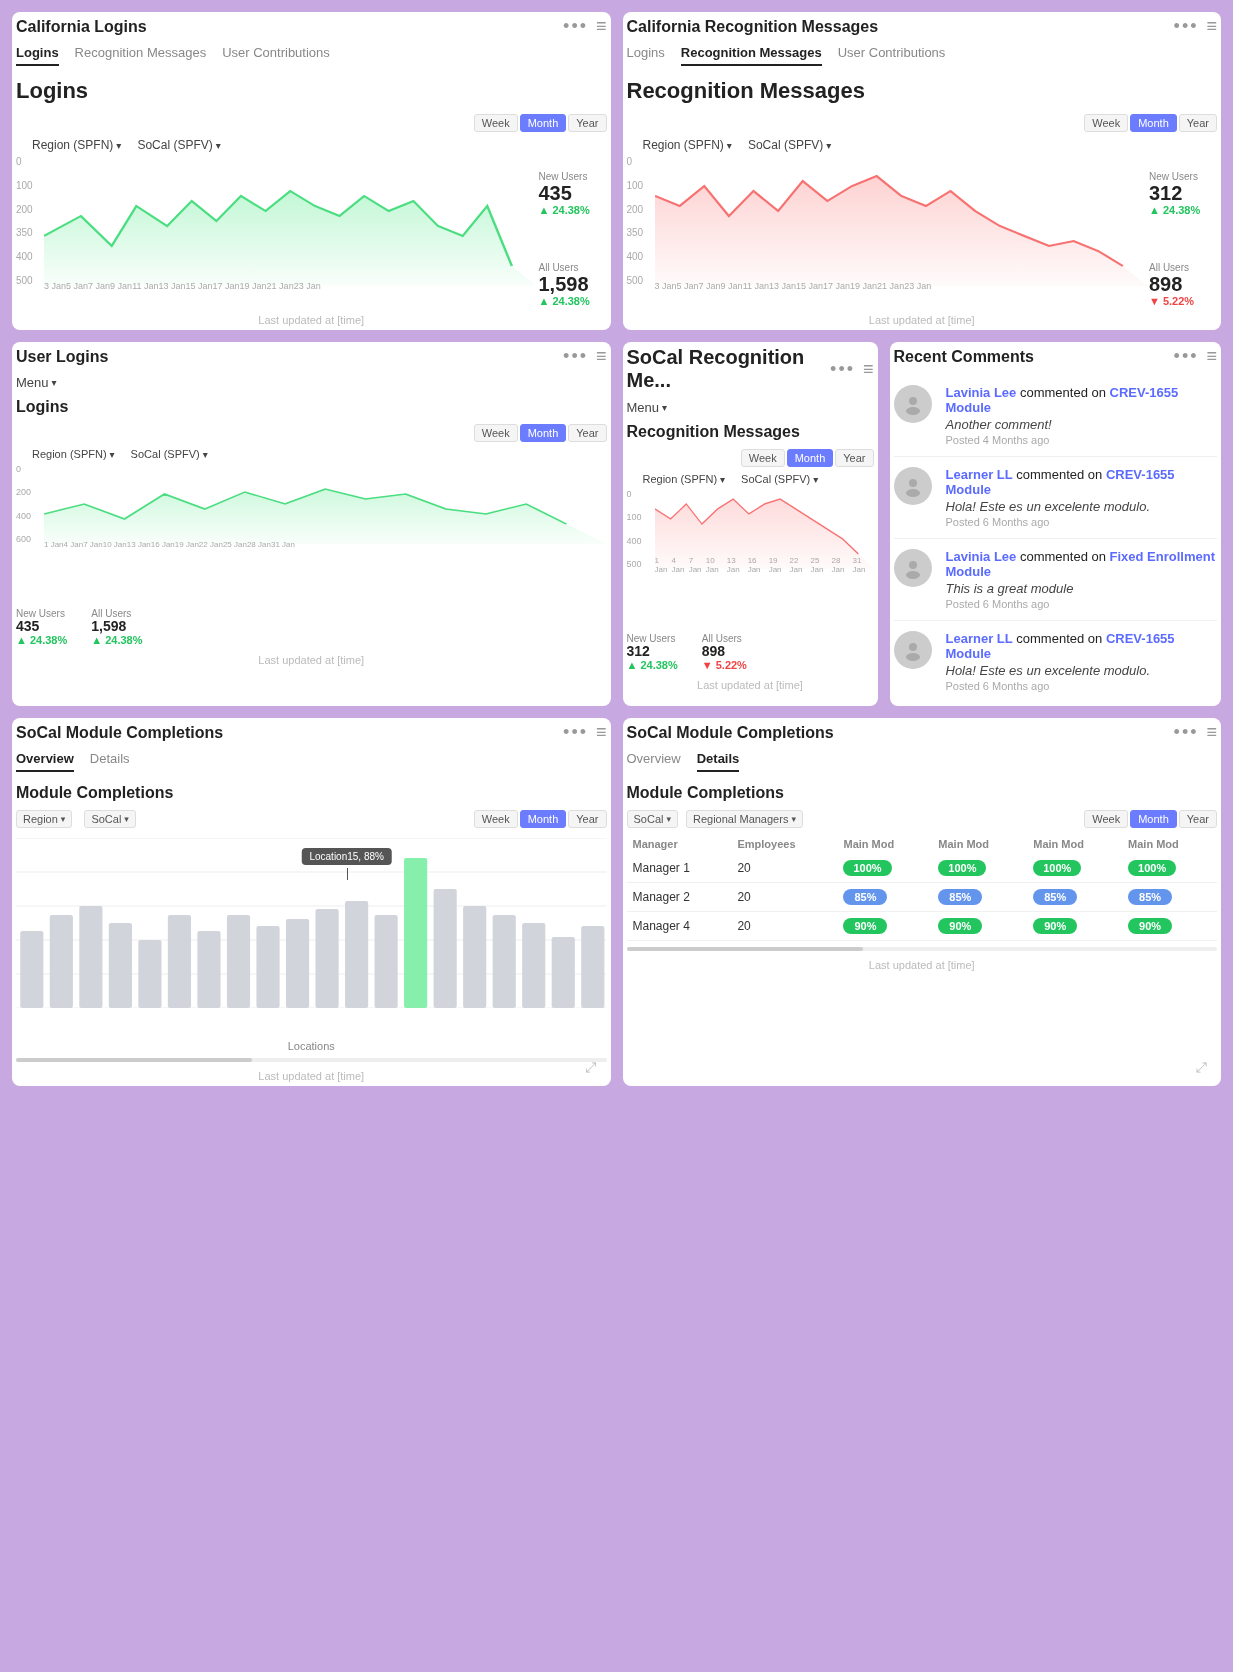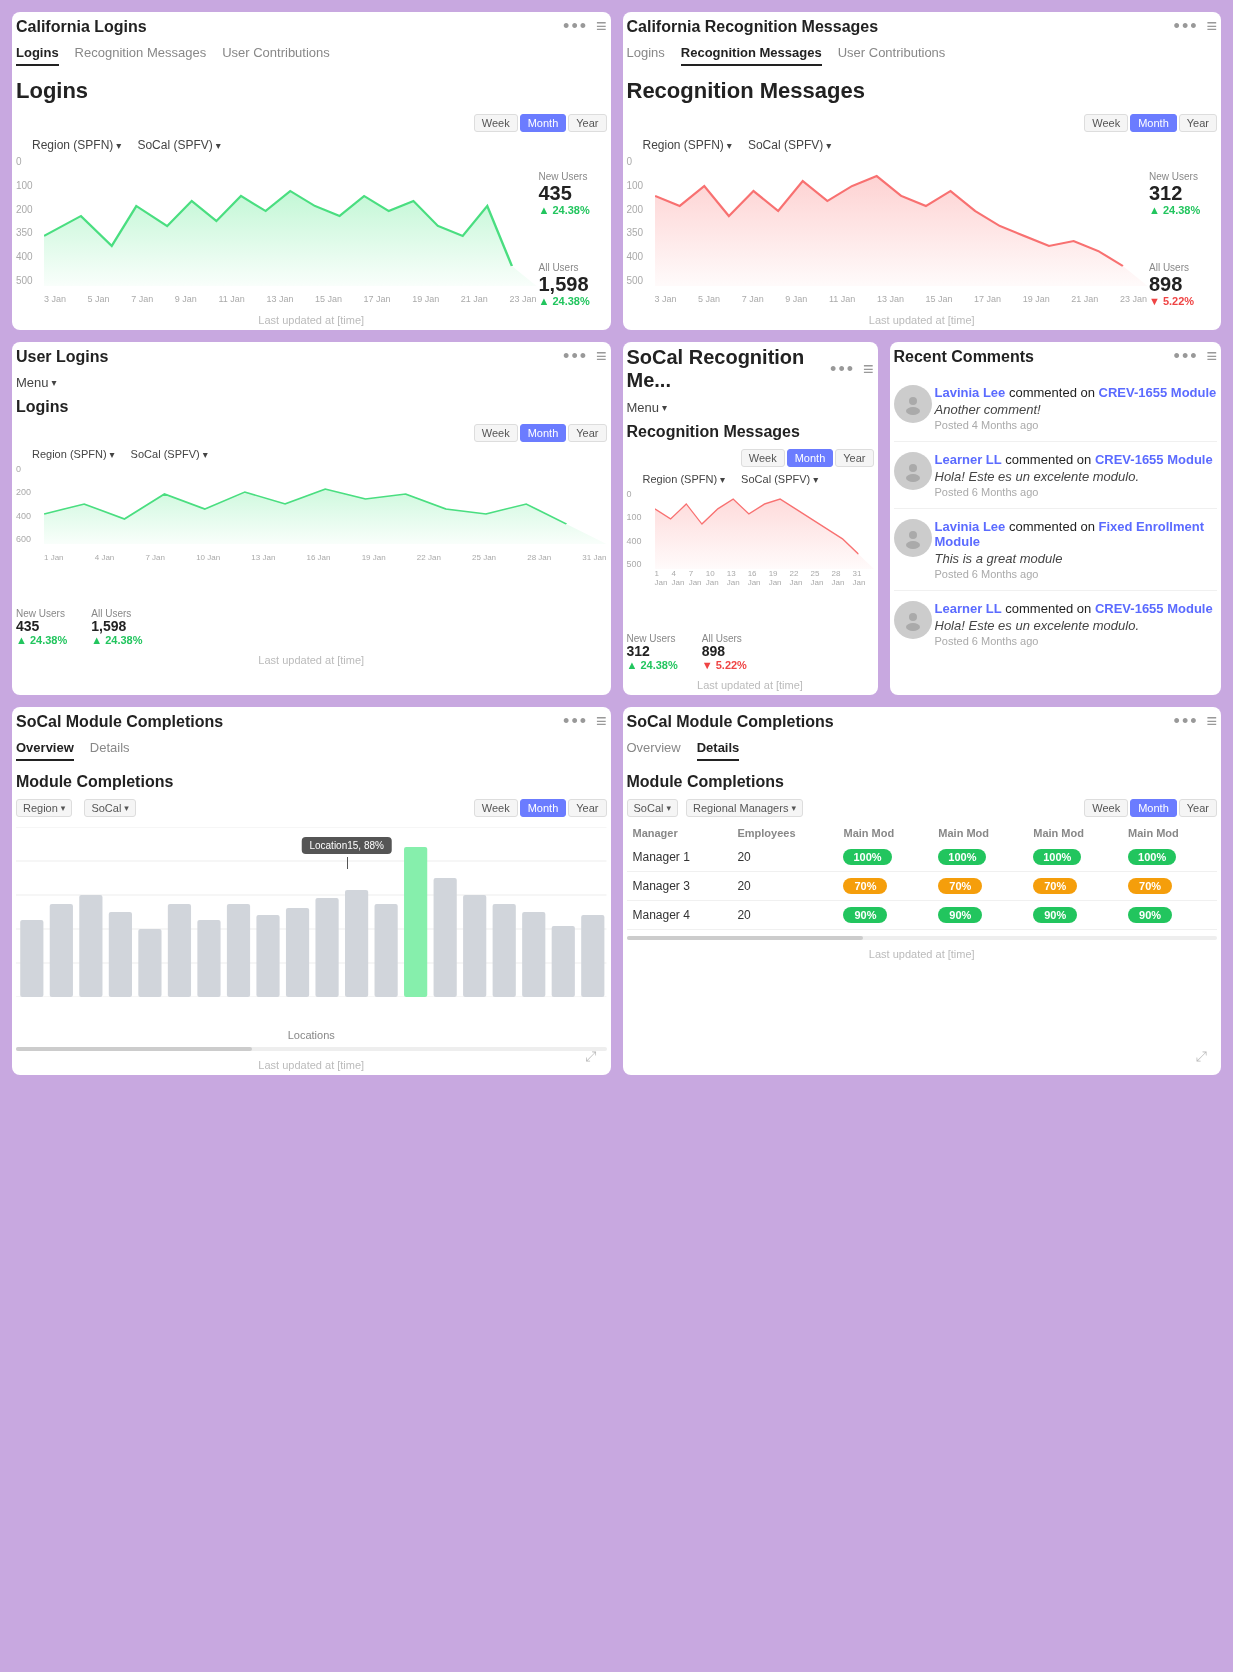--- a/index.html
+++ b/index.html
@@ -125,25 +125,25 @@
       bottom: 20px;
       display: flex;
       flex-direction: column-reverse;
       justify-content: space-between;
       font-size: 10px;
       color: #aaa;
       width: 28px;
     }
     .x-axis-labels {
       position: absolute;
-      bottom: 2px;
+      bottom: 15px;
       left: 28px;
       right: 70px;
       display: flex;
-      justify-content: space-between;
+      justify-content: flex-start;
       font-size: 9px;
       color: #aaa;
     }
     .chart-svg-wrap {
       position: absolute;
       left: 28px;
       top: 0;
       right: 70px;
       bottom: 20px;
     }
@@ -183,21 +183,21 @@
     .red { color: #ef4444; }
     .last-updated {
       text-align: center;
       font-size: 11px;
       color: #bbb;
       margin-top: 8px;
     }
     
     .comment-item {
       display: flex;
-      gap: 3px;
+      gap: 14px;
       padding: 10px 0;
       border-bottom: 1px solid #f0f0f0;
     }
     .comment-item:last-child { border-bottom: none; }
     .avatar {
       width: 38px;
       height: 38px;
       border-radius: 50%;
       background: #ccc;
       flex-shrink: 0;
@@ -799,26 +799,26 @@
         <tbody>
           <tr>
             <td>Manager 1</td>
             <td>20</td>
             <td><span class="badge badge-green">100%</span></td>
             <td><span class="badge badge-green">100%</span></td>
             <td><span class="badge badge-green">100%</span></td>
             <td><span class="badge badge-green">100%</span></td>
           </tr>
           <tr>
-            <td>Manager 3</td>
+            <td>Manager 2</td>
             <td>20</td>
-            <td><span class="badge badge-orange">70%</span></td>
-            <td><span class="badge badge-orange">70%</span></td>
-            <td><span class="badge badge-orange">70%</span></td>
-            <td><span class="badge badge-orange">70%</span></td>
+            <td><span class="badge badge-blue">85%</span></td>
+            <td><span class="badge badge-blue">85%</span></td>
+            <td><span class="badge badge-blue">85%</span></td>
+            <td><span class="badge badge-blue">85%</span></td>
           </tr>
           <tr>
             <td>Manager 4</td>
             <td>20</td>
             <td><span class="badge badge-green">90%</span></td>
             <td><span class="badge badge-green">90%</span></td>
             <td><span class="badge badge-green">90%</span></td>
             <td><span class="badge badge-green">90%</span></td>
           </tr>
         </tbody>

